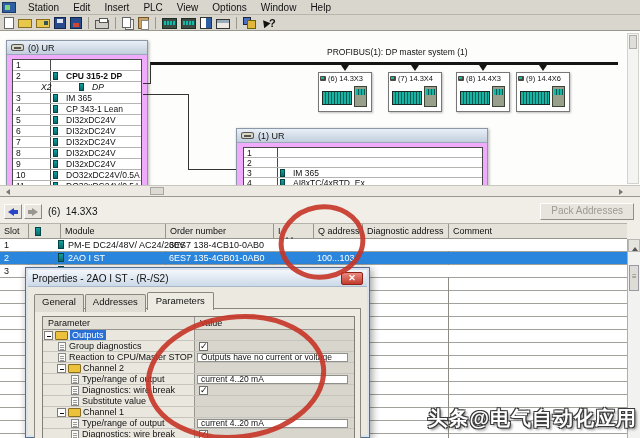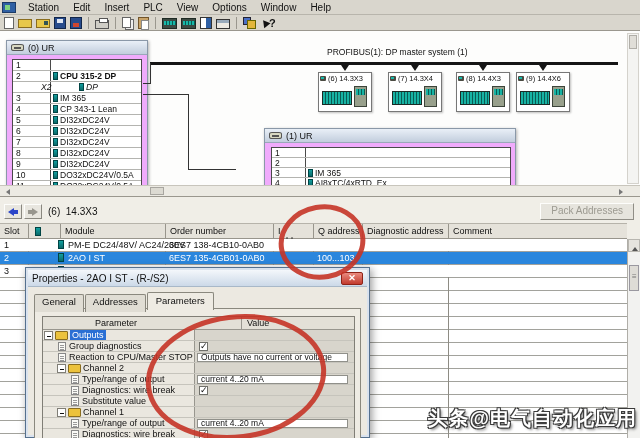--- a/index.html
+++ b/index.html
@@ -51,21 +51,21 @@
   .cwin { position:absolute; background:#f0abfc; border:1px solid #8a98a8; box-shadow:1px 1px 3px rgba(0,0,0,.3); overflow:hidden; }
   .tbar { height:14px; background:linear-gradient(#e9eff7,#c2cedd); border-bottom:1px solid #9aa8ba;
           display:flex; align-items:center; gap:4px; padding:0 4px; font-size:9px; }
   .rack-icon { width:13px; height:7px; background:#d8d8c2; border:1px solid #555; border-radius:3px/2px; position:relative; flex:none; }
   .rack-icon::after { content:""; position:absolute; left:2px; top:2px; width:7px; height:2px; background:#555; }
 
   .win0 { left:6px; top:9px; width:142px; height:148px; }
   .rtable { position:absolute; left:5px; top:18px; width:130px; background:#fff; border:1px solid #4a4a4a; }
   .rrow { height:11px; display:flex; border-bottom:1px solid #b4b4b0; font-size:8.5px; align-items:center; }
   .rslot { width:38px; height:100%; padding-left:3px; border-right:1px solid #4a4a4a; display:flex; align-items:center; flex:none; }
-  .rname { flex:1; height:100%; padding-left:2px; display:flex; align-items:center; gap:2px; overflow:hidden; white-space:nowrap; }
+  .rname { flex:1; height:100%; padding-left:2px; display:flex; align-items:center; gap:8px; overflow:hidden; white-space:nowrap; }
   .mod-ico { width:5px; height:8px; background:linear-gradient(#12a0a0,#0a6a6a); border:1px solid #044; flex:none; }
   .bold { font-weight:bold; } .ital { font-style:italic;padding-left:28px; }
 
   .bus { position:absolute; left:150px; top:31px; width:468px; height:3px; background:#151515; }
   .bus-label { position:absolute; left:327px; top:16px; font-size:8.5px; white-space:nowrap; }
   .ln { position:absolute; background:#333; }
 
   .slave { position:absolute; top:41px; width:54px; height:40px; background:#fff; border:1px solid #777;
            box-shadow:1px 1px 2px rgba(0,0,0,.25); font-size:7.5px; }
   .slabel { display:flex; align-items:center; gap:2px; padding:1px 1px 0 1px; white-space:nowrap; }
@@ -73,21 +73,21 @@
   .plug-icon::after { content:""; position:absolute; left:1px; top:1px; width:3px; height:2px; background:#18b8a8; }
   .sart { position:absolute; left:3px; top:13px; width:48px; height:24px; }
   .sart .base { position:absolute; left:0; top:5px; width:30px; height:14px; border:1px solid #1c2a24;
                 background:repeating-linear-gradient(90deg,#17b3a3 0 2px,#0a5c54 2px 3px); }
   .sart .side { position:absolute; right:3px; top:0; width:13px; height:21px; background:#98a08c; border:1px solid #3c443a; }
   .sart .side::after { content:""; position:absolute; left:1px; top:2px; width:9px; height:6px;
                        background:repeating-linear-gradient(90deg,#17b3a3 0 2px,#0a5c54 2px 3px); }
   .drop { position:absolute; top:34px; width:0; height:0; border-left:4px solid transparent;
           border-right:4px solid transparent; border-top:6px solid #151515; }
 
-  .win1 { left:236px; top:97px; width:252px; height:59px;margin-left:28px; }
+  .win1 { left:236px; top:97px; width:252px; height:59px; }
   .r1table { position:absolute; left:6px; top:18px; width:240px; background:#fff; border:1px solid #4a4a4a; }
   .r1row { height:10px; display:flex; border-bottom:1px solid #b4b4b0; font-size:8.5px; align-items:center; }
   .r1slot { width:34px; height:100%; padding-left:3px; border-right:1px solid #4a4a4a; display:flex; align-items:center; flex:none; }
 
   .vscroll-top { position:absolute; right:1px; top:2px; width:12px; height:151px; background:#f4f4f2; border:1px solid #d4d2cc; }
   .vscroll-top .thumb { position:absolute; left:1px; top:1px; width:8px; height:14px; background:#e0ded8; border:1px solid #b0aea8; }
   .hscroll { position:absolute; left:0; top:154px; width:640px; height:11px; background:#eceae3; border-top:1px solid #c8c5bc; }
   .hscroll .thumb { position:absolute; left:150px; top:1px; width:14px; height:8px; background:#dcdad2; border:1px solid #a8a6a0; }
   .hs-arrow { position:absolute; top:3px; width:0; height:0; border:3px solid transparent; }
   .hs-left { left:3px; border-right:4px solid #777; }
@@ -135,21 +135,21 @@
                border:1px solid #8e2318; border-radius:2px; color:#fff; font-size:9px; line-height:11px;
                text-align:center; font-weight:bold; }
   .tabs { display:flex; padding:5px 8px 0 8px; font-size:9.5px; position:relative; z-index:2; }
   .tab { padding:1px 7px 2px 7px; background:#e0ddd4; border:1px solid #8a887e; border-bottom:none;
          border-radius:2px 2px 0 0; margin-right:1px; position:relative; top:2px; }
   .tab.active { background:#eeebe3; top:0; padding:2px 8px 4px 8px; z-index:3; }
   .tabpage { position:absolute; left:8px; right:8px; top:40px; bottom:-2px; background:#eeebe3;
              border:1px solid #8a887e; }
   .ptable { position:absolute; left:7px; top:7px; width:313px; border:1px solid #807e76; background:#eae7df; font-size:9px; }
   .phead { display:flex; height:13px; background:#e3e0d7; border-bottom:1px solid #98968e; }
-  .phead .pc1 { width:152px; border-right:1px solid #98968e; padding:1px 0 0 5px;margin-left:47px; }
+  .phead .pc1 { width:152px; border-right:1px solid #98968e; padding:1px 0 0 5px; }
   .phead .pc2 { flex:1; padding:1px 0 0 5px; }
   .prow { display:flex; height:11px; border-bottom:1px solid #c6c4bc; }
   .tcell { width:152px; height:100%; border-right:1px solid #98968e; display:flex; align-items:center;
            overflow:hidden; white-space:nowrap; background:#eae7df; }
   .vcell { flex:1; height:100%; display:flex; align-items:center; background:#d8d5cc; padding-left:2px; overflow:hidden; }
   .ind { width:13px; flex:none; }
   .exp { width:9px; height:9px; background:#fff; border:1px solid #807e76; flex:none; margin:0 2px 0 1px;
          position:relative; }
   .exp::after { content:""; position:absolute; left:2px; top:4px; width:4px; height:1px; background:#111; }
   .folder { width:13px; height:9px; background:#ecc23c; border:1px solid #8a6d1f; border-radius:1px; flex:none; margin-right:2px; }

